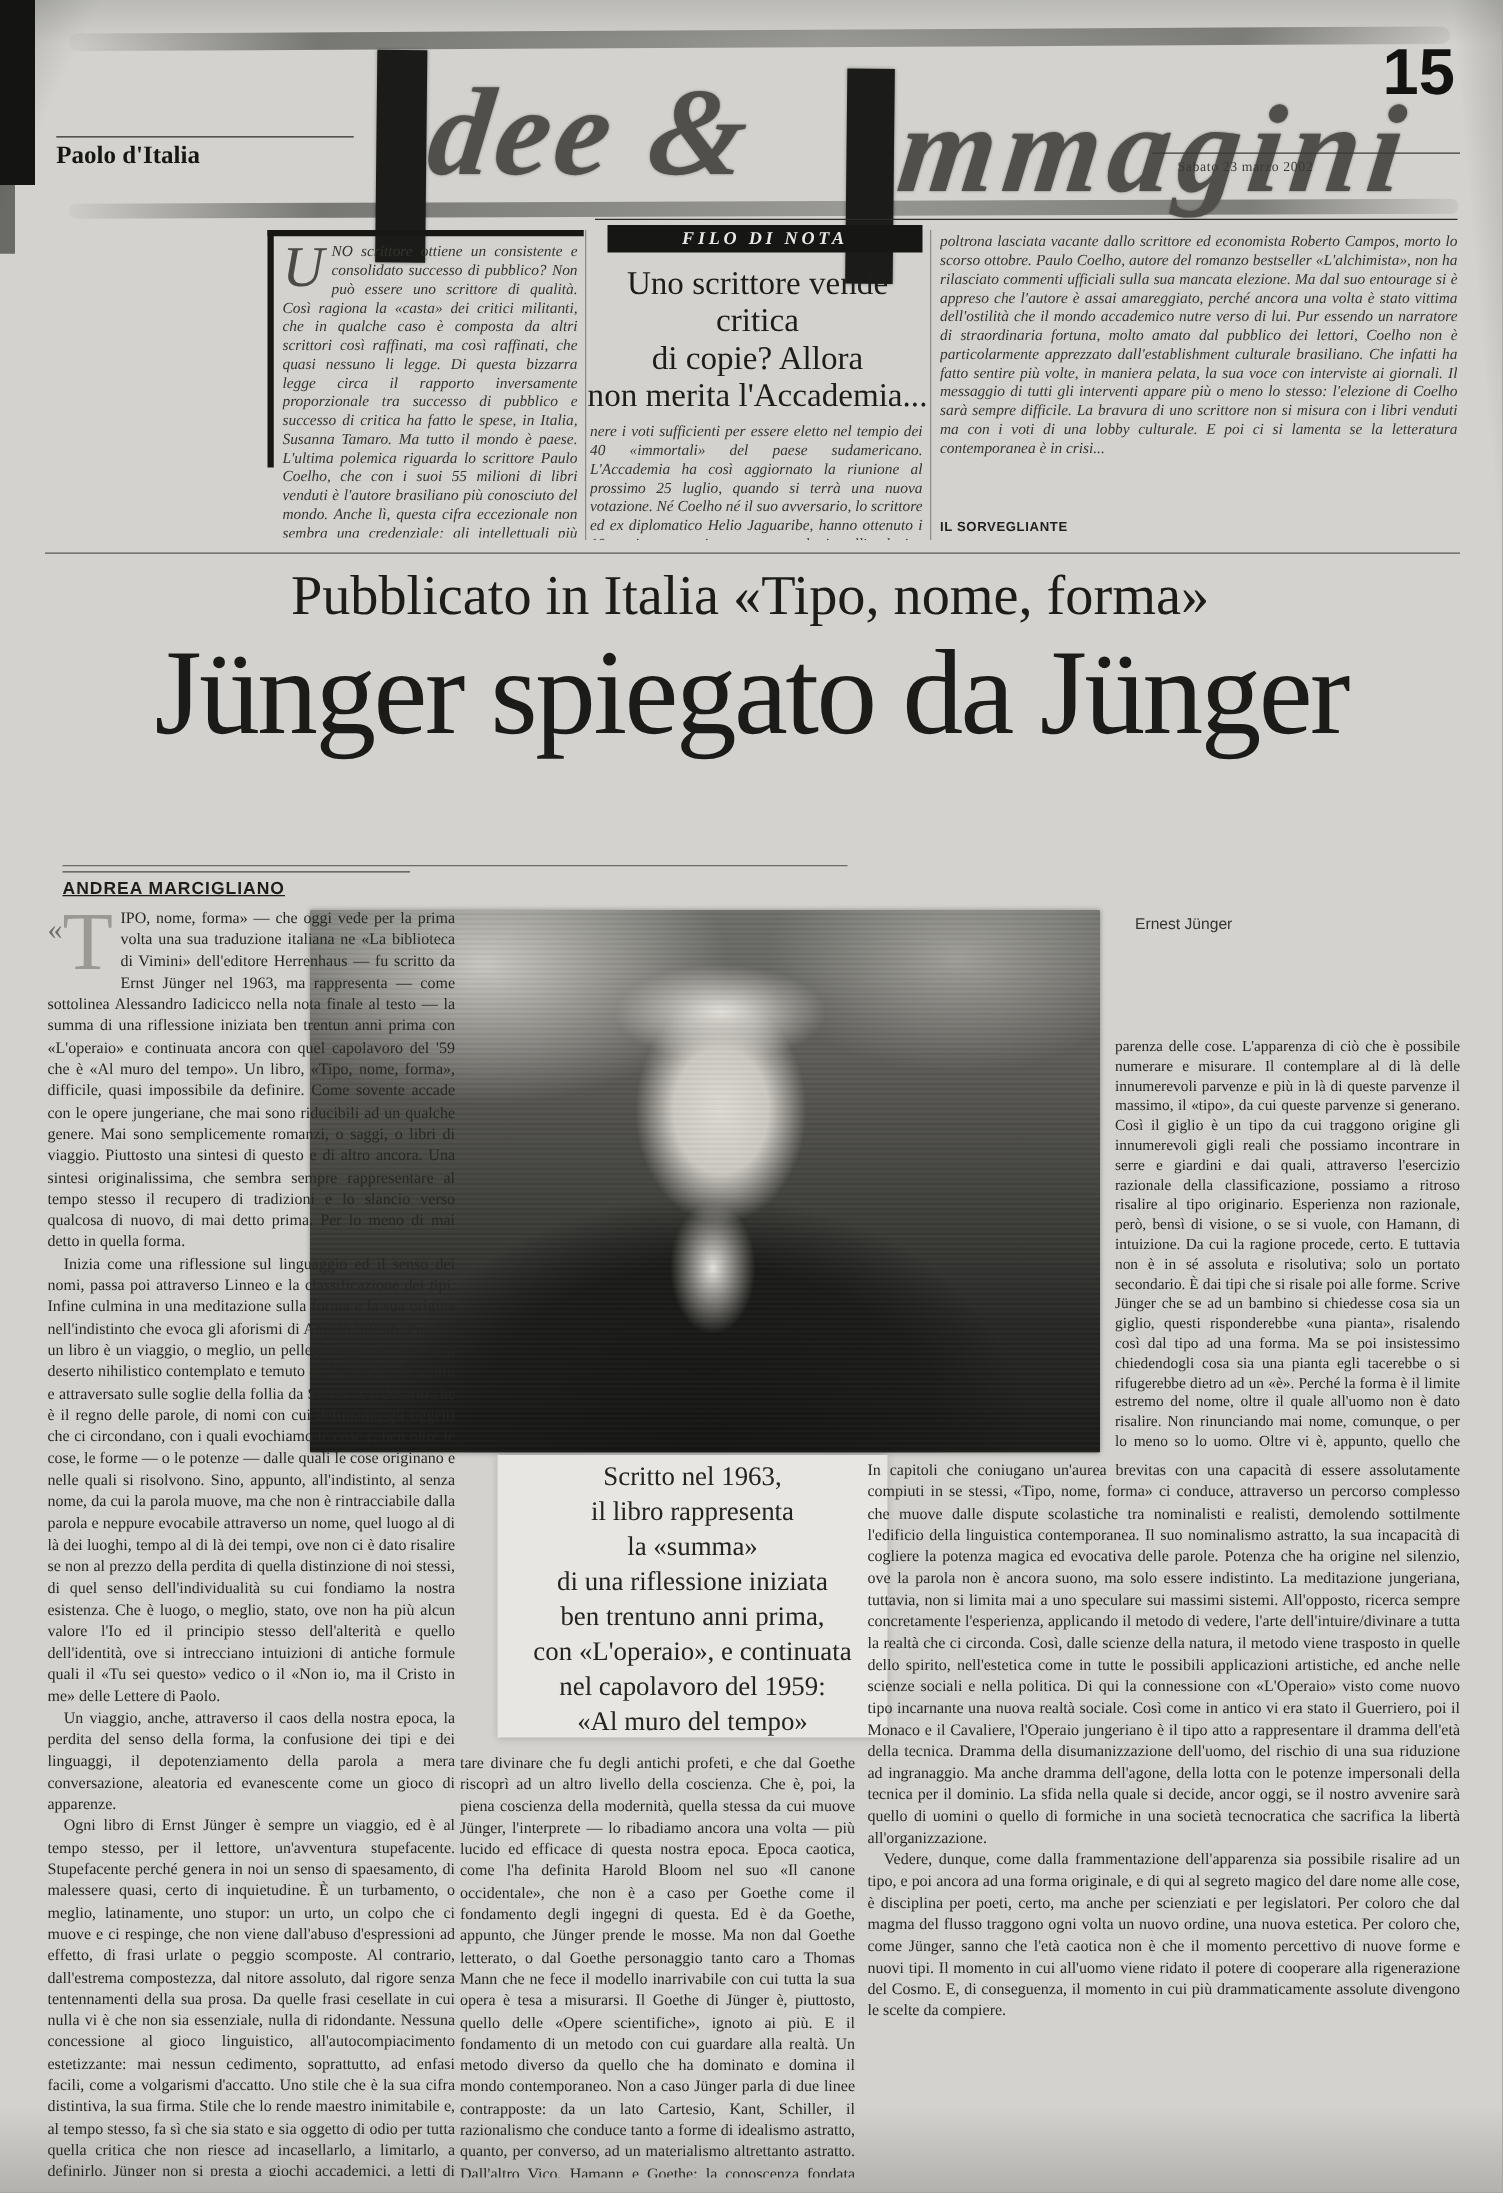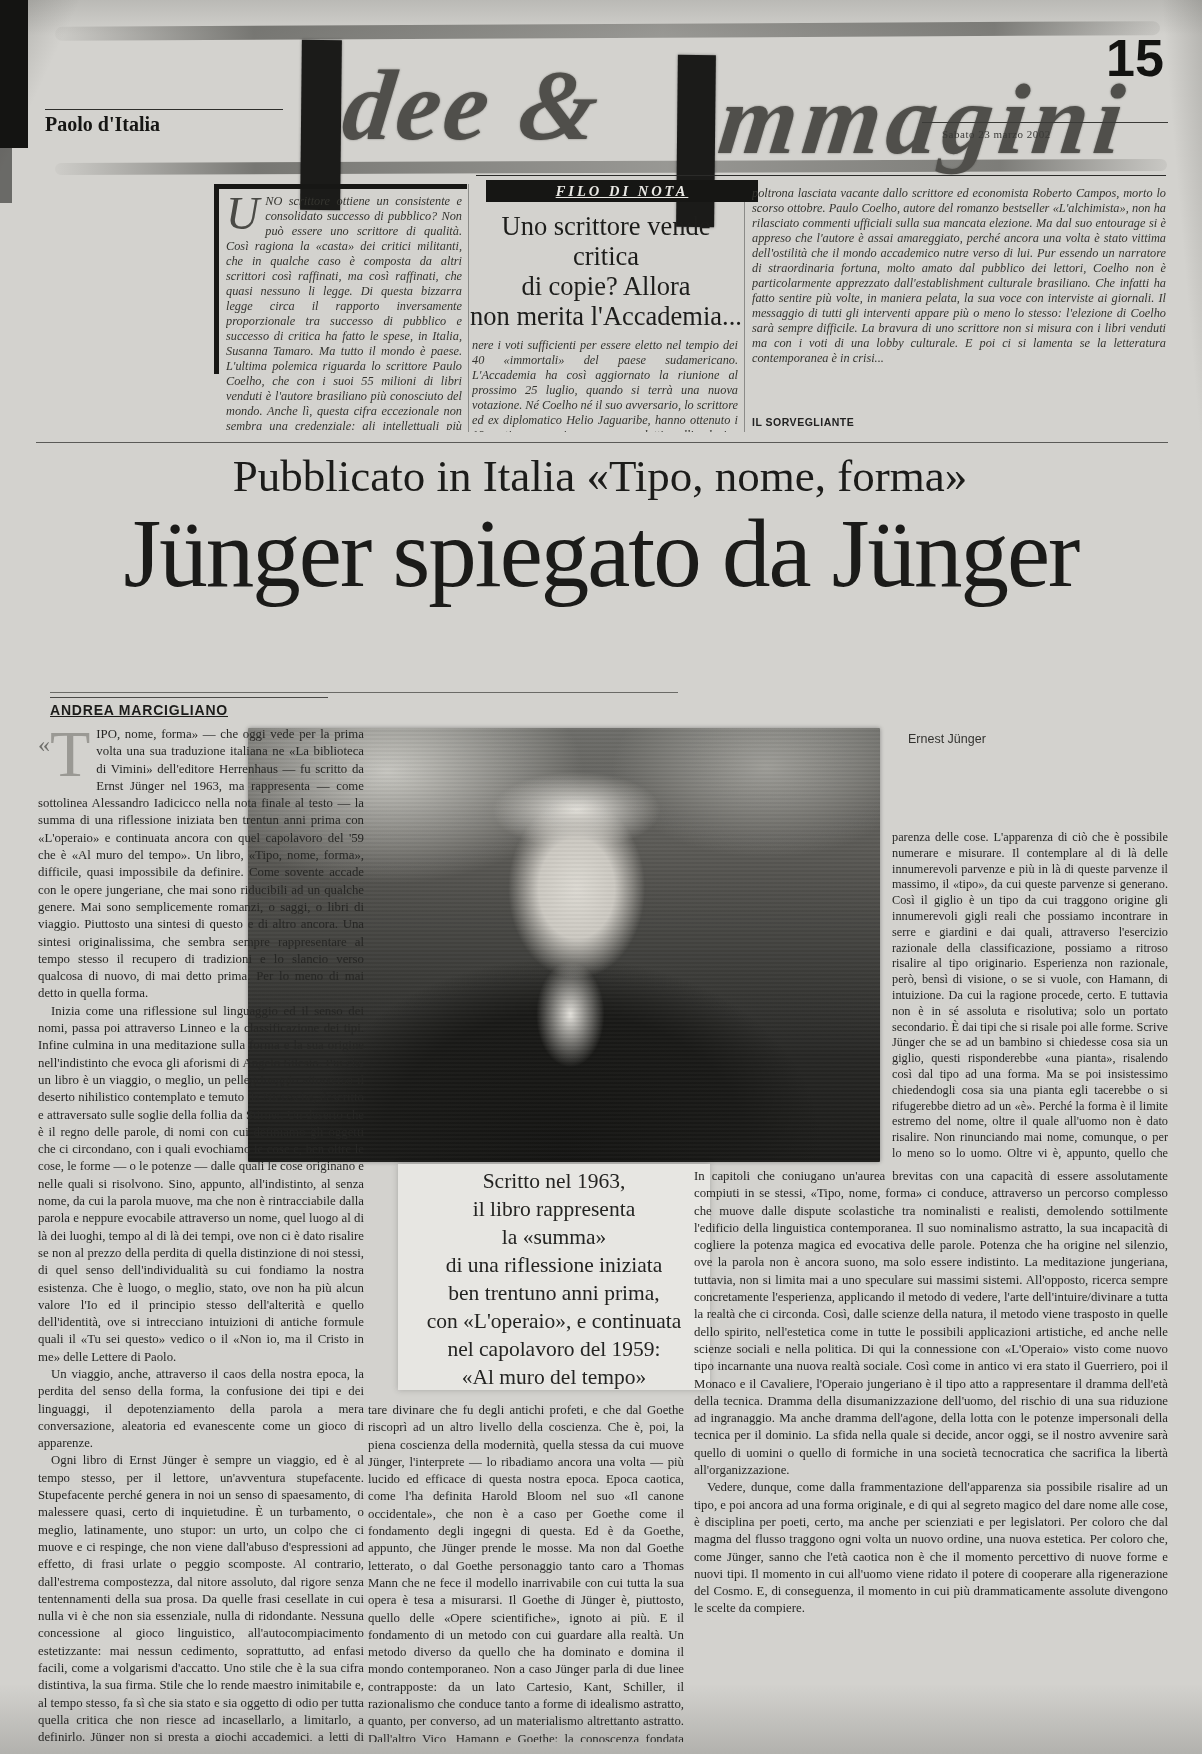--- a/index.html
+++ b/index.html
@@ -91,21 +91,21 @@
     <div class="hline" style="left:922px;top:122px;width:246px;background:#3a3a37;"></div>
     <div class="dateline" style="left:942px;top:128px;">Sabato 23 marzo 2002</div>
   </div>
 
 
   <div>
     <div class="filo-corner" style="left:214px;top:184px;width:248px;height:185px;"></div>
     <div class="vline" style="left:468px;top:184px;height:248px;"></div>
     <div class="vline" style="left:744px;top:184px;height:248px;"></div>
     <div class="hline" style="left:476px;top:175px;width:690px;background:#2b2b29;"></div>
-    <div class="filo-bar" style="left:486px;top:180px;width:272px;height:22px;line-height:22px;text-decoration:underline;">FILO DI NOTA</div>
+    <div class="filo-bar" style="left:486px;top:180px;width:252px;height:22px;line-height:22px;">FILO DI NOTA</div>
     <div class="filo-head" style="left:470px;top:212px;width:272px;">Uno scrittore vende critica
 di copie? Allora
 non merita l'Accademia...</div>
 
     <div class="filo-col" style="left:226px;top:194px;width:236px;height:236px;">
       <span class="dc-u">U</span><span>NO scrittore ottiene un consistente e consolidato successo di pubblico? Non può essere uno scrittore di qualità. Così ragiona la «casta» dei critici militanti, che in qualche caso è composta da altri scrittori così raffinati, ma così raffinati, che quasi nessuno li legge. Di questa bizzarra legge circa il rapporto inversamente proporzionale tra successo di pubblico e successo di critica ha fatto le spese, in Italia, Susanna Tamaro. Ma tutto il mondo è paese. L'ultima polemica riguarda lo scrittore Paulo Coelho, che con i suoi 55 milioni di libri venduti è l'autore brasiliano più conosciuto del mondo. Anche lì, questa cifra eccezionale non sembra una credenziale: gli intellettuali più influenti del suo paese hanno deciso di tenerlo fuori dal tempio culturale nazionale. Il motivo? Troppo popolare per essere un vero uomo di pensiero. Coelho ha visto sfumare il suo sogno di entrare nell'Accademia di Letteratura del Brasile. Coelho non ce l'ha fatta ad otte-</span>
     </div>
     <div class="filo-col" style="left:472px;top:338px;width:266px;height:94px;">nere i voti sufficienti per essere eletto nel tempio dei 40 «immortali» del paese sudamericano. L'Accademia ha così aggiornato la riunione al prossimo 25 luglio, quando si terrà una nuova votazione. Né Coelho né il suo avversario, lo scrittore ed ex diplomatico Helio Jaguaribe, hanno ottenuto i 19 voti necessari per essere eletti nell'esclusivo consesso di intellettuali. Entrambi concorrevano per la</div>
     <div class="filo-col" style="left:752px;top:186px;width:414px;height:226px;">poltrona lasciata vacante dallo scrittore ed economista Roberto Campos, morto lo scorso ottobre. Paulo Coelho, autore del romanzo bestseller «L'alchimista», non ha rilasciato commenti ufficiali sulla sua mancata elezione. Ma dal suo entourage si è appreso che l'autore è assai amareggiato, perché ancora una volta è stato vittima dell'ostilità che il mondo accademico nutre verso di lui. Pur essendo un narratore di straordinaria fortuna, molto amato dal pubblico dei lettori, Coelho non è particolarmente apprezzato dall'establishment culturale brasiliano. Che infatti ha fatto sentire più volte, in maniera pelata, la sua voce con interviste ai giornali. Il messaggio di tutti gli interventi appare più o meno lo stesso: l'elezione di Coelho sarà sempre difficile. La bravura di uno scrittore non si misura con i libri venduti ma con i voti di una lobby culturale. E poi ci si lamenta se la letteratura contemporanea è in crisi...</div>
     <div class="sig" style="left:752px;top:416px;width:414px;">IL SORVEGLIANTE</div>

